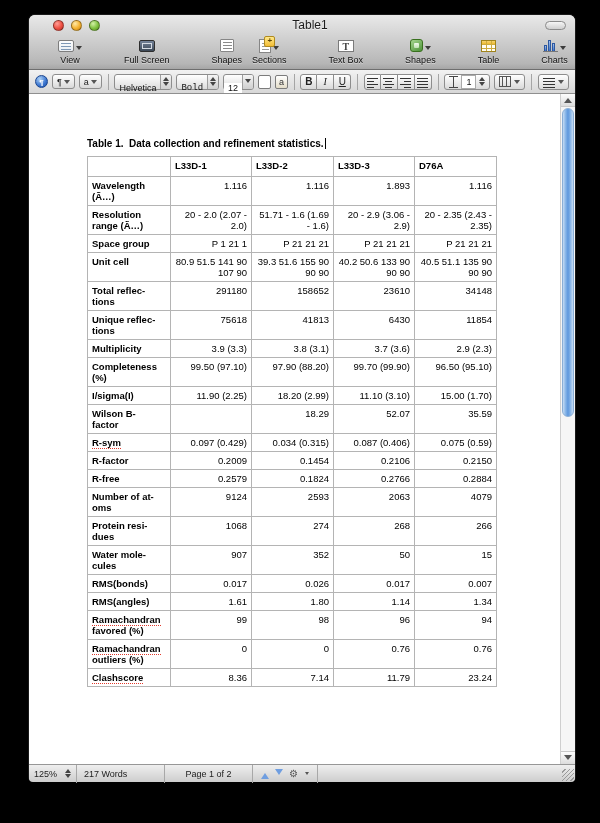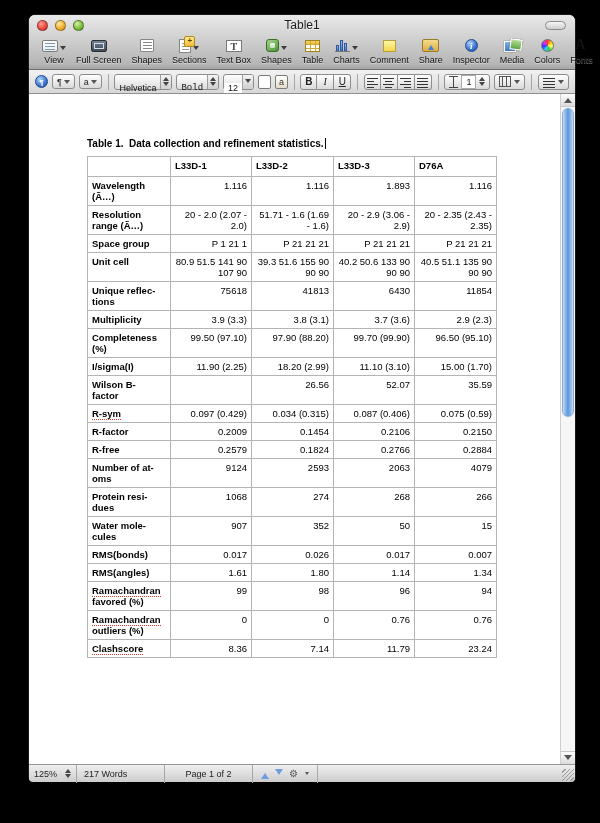--- a/index.html
+++ b/index.html
@@ -4,33 +4,33 @@
 <style>
   * { margin:0; padding:0; box-sizing:border-box; }
   html,body { width:600px; height:823px; background:#000; font-family:"Liberation Sans",sans-serif; overflow:hidden; }
   .screen { position:relative; width:600px; height:823px; background:#000; }
 
   .window { position:absolute; left:29px; top:15px; width:546px; height:766px;
     border-radius:6px 6px 4px 4px; background:#fff; box-shadow:0 0 0 1px #1a1a1a, 0 12px 28px rgba(0,0,0,.65); }
 
   
   .top-chrome { border-radius:6px 6px 0 0; border-bottom:1px solid #6f6f6f;
-    background:linear-gradient(#e9e9e9, #d2d2d2 40%, #b6b6b6 90%, #a6a6a6); }
+    background:linear-gradient(#e9e9e9, #d2d2d2 40%, #b6b6b6 90%, #a6a6a6);padding-left:16px; }
   .titlebar { position:relative; height:21px; }
   .traffic { position:absolute; left:8px; top:5px; display:flex; gap:7px; }
   .tl { width:11px; height:11px; border-radius:50%; border:1px solid rgba(0,0,0,.35); }
   .tl.red   { background:radial-gradient(circle at 35% 30%, #ff9d95, #ee4f42 55%, #b33227); }
   .tl.yel   { background:radial-gradient(circle at 35% 30%, #ffe9a8, #f5b12e 55%, #c3811a); }
   .tl.grn   { background:radial-gradient(circle at 35% 30%, #d2f0a5, #7fc13f 55%, #55891f); }
   .win-title { text-align:center; font-size:12px; line-height:21px; color:#1c1c1c; text-shadow:0 1px 0 rgba(255,255,255,.6); }
   .lozenge { position:absolute; right:9px; top:6px; width:21px; height:9px; border-radius:5px;
     border:1px solid #8a8a8a; background:linear-gradient(#f5f5f5,#cfcfcf); }
 
   .toolbar { display:flex; align-items:flex-start; height:33px; padding:1px 8px 0 8px; }
-  .tb-group { display:flex; }
+  .tb-group { display:flex;gap:32px; }
   .tb-spacer { flex:1; }
   .tb-item { display:flex; flex-direction:column; align-items:center; margin:0 5px; cursor:default; }
   .tb-iconrow { height:17px; display:flex; align-items:center; }
   .tb-label { font-size:9px; color:#111; margin-top:1px; white-space:nowrap; text-shadow:0 1px 0 rgba(255,255,255,.45); }
   .tb-caret { width:0; height:0; border:3px solid transparent; border-top:4px solid #3c3c3c; margin:8px 0 0 2px; }
 
   
   .ic { position:relative; display:inline-block; }
   .i-view { width:16px; height:12px; background:linear-gradient(#fdfdfd,#e8edf2); border:1px solid #7d7d7d; border-radius:2px; }
   .i-view::after { content:""; position:absolute; left:2px; top:2px; width:10px; height:7px;
@@ -418,20 +418,27 @@
                 <td class="rval">80.9 51.5 141 90
 107 90</td>
                 <td class="rval">39.3 51.6 155 90
 90 90</td>
                 <td class="rval">40.2 50.6 133 90
 90 90</td>
                 <td class="rval">40.5 51.1 135 90
 90 90</td>
               </tr>
               <tr>
+                <td class="rlabel">Total reflec-<br>tions</td>
+                <td class="rval">291180</td>
+                <td class="rval">158652</td>
+                <td class="rval">23610</td>
+                <td class="rval">34148</td>
+              </tr>
+              <tr>
                 <td class="rlabel">Unique reflec-<br>tions</td>
                 <td class="rval">75618</td>
                 <td class="rval">41813</td>
                 <td class="rval">6430</td>
                 <td class="rval">11854</td>
               </tr>
               <tr>
                 <td class="rlabel">Multiplicity</td>
                 <td class="rval">3.9 (3.3)</td>
                 <td class="rval">3.8 (3.1)</td>
@@ -448,21 +455,21 @@
               <tr>
                 <td class="rlabel">I/sigma(I)</td>
                 <td class="rval">11.90 (2.25)</td>
                 <td class="rval">18.20 (2.99)</td>
                 <td class="rval">11.10 (3.10)</td>
                 <td class="rval">15.00 (1.70)</td>
               </tr>
               <tr>
                 <td class="rlabel">Wilson B-<br>factor</td>
                 <td class="rval"></td>
-                <td class="rval">26.56</td>
+                <td class="rval">18.29</td>
                 <td class="rval">52.07</td>
                 <td class="rval">35.59</td>
               </tr>
               <tr>
                 <td class="rlabel"><span class="misspelled">R-sym</span></td>
                 <td class="rval">0.097 (0.429)</td>
                 <td class="rval">0.034 (0.315)</td>
                 <td class="rval">0.087 (0.406)</td>
                 <td class="rval">0.075 (0.59)</td>
               </tr>

